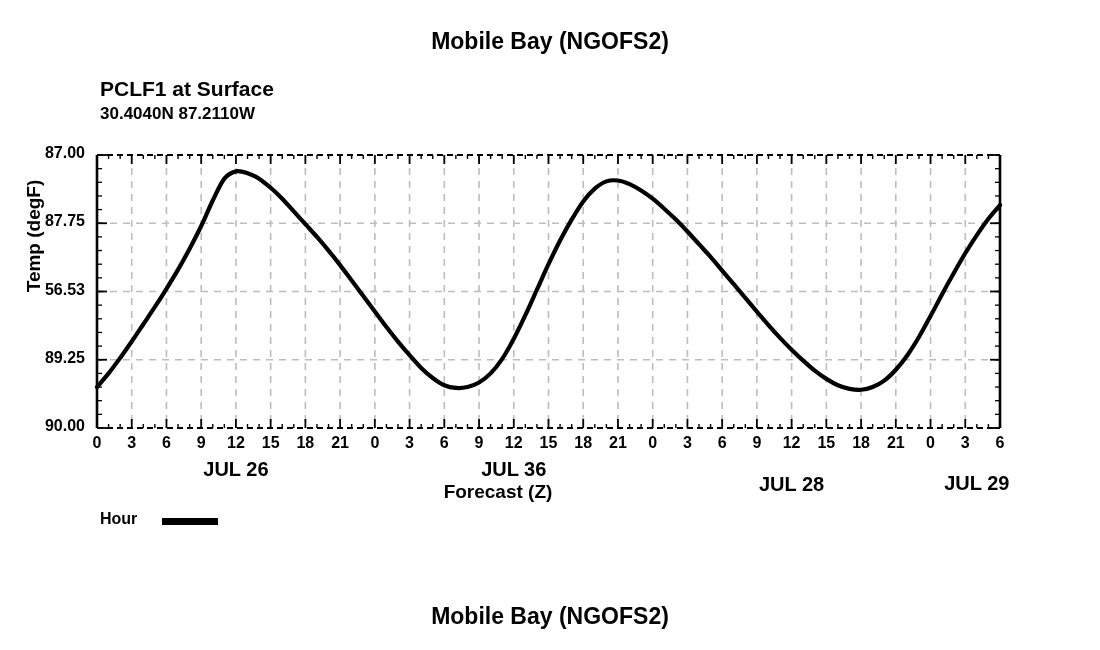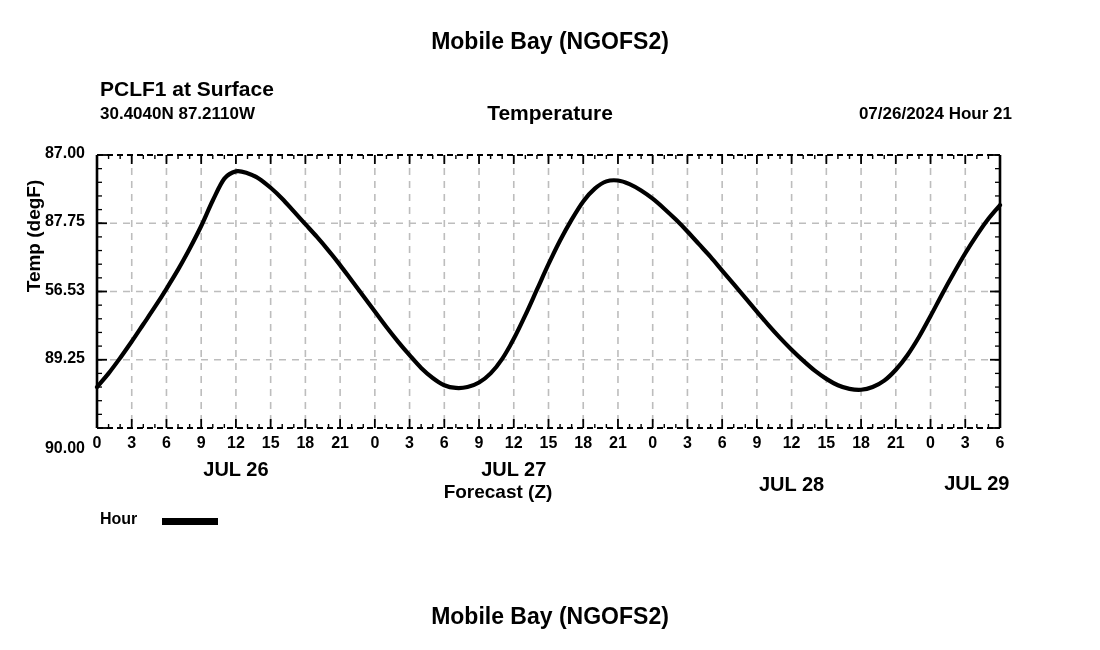--- a/index.html
+++ b/index.html
@@ -52,22 +52,20 @@
 </style>
 </head>
 <body>
 
 <div id="stage">
 
   <div class="abs title-main">Mobile Bay (NGOFS2)</div>
 
   <div class="abs hdr-left1">PCLF1 at Surface</div>
   <div class="abs hdr-left2">30.4040N  87.2110W</div>
-  <div class="abs hdr-center">Temperature</div>
-  <div class="abs hdr-right">07/26/2024 Hour 21</div>
 
   <div class="abs" id="plotwrap">
     <svg id="plot" width="1100" height="650" viewBox="0 0 1100 650">
       <g id="gridlines">
           <line x1="131.73076923076923" y1="155" x2="131.73076923076923" y2="428" stroke="#bdbdbd" stroke-width="1.6" stroke-dasharray="7 6"></line>
           <line x1="166.46153846153845" y1="155" x2="166.46153846153845" y2="428" stroke="#bdbdbd" stroke-width="1.6" stroke-dasharray="7 6"></line>
           <line x1="201.19230769230768" y1="155" x2="201.19230769230768" y2="428" stroke="#bdbdbd" stroke-width="1.6" stroke-dasharray="7 6"></line>
           <line x1="235.92307692307693" y1="155" x2="235.92307692307693" y2="428" stroke="#bdbdbd" stroke-width="1.6" stroke-dasharray="7 6"></line>
           <line x1="270.6538461538462" y1="155" x2="270.6538461538462" y2="428" stroke="#bdbdbd" stroke-width="1.6" stroke-dasharray="7 6"></line>
           <line x1="305.38461538461536" y1="155" x2="305.38461538461536" y2="428" stroke="#bdbdbd" stroke-width="1.6" stroke-dasharray="7 6"></line>
@@ -311,21 +309,21 @@
           <line x1="1000" y1="155" x2="1000" y2="428" stroke="#000" stroke-width="2.6"></line>
           <line x1="97" y1="155" x2="1000" y2="155" stroke="#000" stroke-width="2.2" stroke-dasharray="6 4"></line>
           <line x1="97" y1="428" x2="1000" y2="428" stroke="#000" stroke-width="2.2" stroke-dasharray="6 4"></line>
         </g>
       <path id="dataline" fill="none" stroke="#000000" stroke-width="4.2" stroke-linejoin="round" stroke-linecap="round" d="M 97.00 387.05 C 98.93 384.77, 104.72 378.25, 108.58 373.40 C 112.44 368.55, 116.29 363.24, 120.15 357.93 C 124.01 352.62, 127.87 347.16, 131.73 341.55 C 135.59 335.94, 139.45 330.02, 143.31 324.26 C 147.17 318.50, 151.03 312.89, 154.88 306.97 C 158.74 301.06, 162.60 294.99, 166.46 288.77 C 170.32 282.55, 174.18 276.33, 178.04 269.66 C 181.90 262.99, 185.76 256.01, 189.62 248.73 C 193.47 241.45, 197.33 234.02, 201.19 225.98 C 205.05 217.94, 208.91 208.39, 212.77 200.50 C 216.63 192.61, 220.49 183.51, 224.35 178.66 C 228.21 173.81, 232.06 172.29, 235.92 171.38 C 239.78 170.47, 243.64 171.99, 247.50 173.20 C 251.36 174.41, 255.22 176.23, 259.08 178.66 C 262.94 181.09, 266.79 184.42, 270.65 187.76 C 274.51 191.10, 278.37 194.74, 282.23 198.68 C 286.09 202.62, 289.95 207.17, 293.81 211.42 C 297.67 215.67, 301.53 219.91, 305.38 224.16 C 309.24 228.41, 313.10 232.50, 316.96 236.90 C 320.82 241.30, 324.68 245.85, 328.54 250.55 C 332.40 255.25, 336.26 260.10, 340.12 265.11 C 343.97 270.11, 347.83 275.42, 351.69 280.58 C 355.55 285.74, 359.41 290.89, 363.27 296.05 C 367.13 301.21, 370.99 306.36, 374.85 311.52 C 378.71 316.68, 382.56 321.99, 386.42 326.99 C 390.28 332.00, 394.14 336.85, 398.00 341.55 C 401.86 346.25, 405.72 350.80, 409.58 355.20 C 413.44 359.60, 417.29 364.15, 421.15 367.94 C 425.01 371.73, 428.87 375.07, 432.73 377.95 C 436.59 380.83, 440.45 383.56, 444.31 385.23 C 448.17 386.90, 452.03 387.66, 455.88 387.96 C 459.74 388.26, 463.60 387.96, 467.46 387.05 C 471.32 386.14, 475.18 384.77, 479.04 382.50 C 482.90 380.23, 486.76 377.34, 490.62 373.40 C 494.47 369.46, 498.33 364.60, 502.19 358.84 C 506.05 353.08, 509.91 346.10, 513.77 338.82 C 517.63 331.54, 521.49 323.35, 525.35 315.16 C 529.21 306.97, 533.06 298.17, 536.92 289.68 C 540.78 281.19, 544.64 272.39, 548.50 264.20 C 552.36 256.01, 556.22 247.97, 560.08 240.54 C 563.94 233.11, 567.79 226.13, 571.65 219.61 C 575.51 213.09, 579.37 206.57, 583.23 201.41 C 587.09 196.25, 590.95 192.01, 594.81 188.67 C 598.67 185.33, 602.53 182.76, 606.38 181.39 C 610.24 180.03, 614.10 180.03, 617.96 180.48 C 621.82 180.93, 625.68 182.45, 629.54 184.12 C 633.40 185.79, 637.26 188.06, 641.12 190.49 C 644.97 192.92, 648.83 195.65, 652.69 198.68 C 656.55 201.71, 660.41 205.20, 664.27 208.69 C 668.13 212.18, 671.99 215.82, 675.85 219.61 C 679.71 223.40, 683.56 227.35, 687.42 231.44 C 691.28 235.54, 695.14 239.93, 699.00 244.18 C 702.86 248.43, 706.72 252.52, 710.58 256.92 C 714.44 261.32, 718.29 266.02, 722.15 270.57 C 726.01 275.12, 729.87 279.67, 733.73 284.22 C 737.59 288.77, 741.45 293.32, 745.31 297.87 C 749.17 302.42, 753.03 306.97, 756.88 311.52 C 760.74 316.07, 764.60 320.77, 768.46 325.17 C 772.32 329.57, 776.18 333.82, 780.04 337.91 C 783.90 342.01, 787.76 345.95, 791.62 349.74 C 795.47 353.53, 799.33 357.17, 803.19 360.66 C 807.05 364.15, 810.91 367.64, 814.77 370.67 C 818.63 373.70, 822.49 376.43, 826.35 378.86 C 830.21 381.29, 834.06 383.56, 837.92 385.23 C 841.78 386.90, 845.64 388.11, 849.50 388.87 C 853.36 389.63, 857.22 390.08, 861.08 389.78 C 864.94 389.48, 868.79 388.57, 872.65 387.05 C 876.51 385.53, 880.37 383.56, 884.23 380.68 C 888.09 377.80, 891.95 374.01, 895.81 369.76 C 899.67 365.51, 903.53 360.66, 907.38 355.20 C 911.24 349.74, 915.10 343.52, 918.96 337.00 C 922.82 330.48, 926.68 323.20, 930.54 316.07 C 934.40 308.94, 938.26 301.36, 942.12 294.23 C 945.97 287.10, 949.83 280.12, 953.69 273.30 C 957.55 266.47, 961.41 259.65, 965.27 253.28 C 969.13 246.91, 972.99 240.84, 976.85 235.08 C 980.71 229.32, 984.56 223.71, 988.42 218.70 C 992.28 213.70, 998.07 207.32, 1000.00 205.05"></path>
     </svg>
   </div>
 
   <div class="abs ylabel">Temp (degF)</div>
   <div id="yticklabels">
-      <div class="abs ytick" style="left: 13px; top: 439px; text-align: right;">90.00</div>
+      <div class="abs ytick" style="left: 13px; top: 417px; text-align: right;">90.00</div>
       <div class="abs ytick" style="left: 13px; top: 348.75px;">89.25</div>
       <div class="abs ytick" style="left: 13px; top: 280.5px;">56.53</div>
       <div class="abs ytick" style="left: 13px; top: 212.25px;">87.75</div>
       <div class="abs ytick" style="left: 13px; top: 144px;">87.00</div>
     </div>
   <div id="xticklabels">
       <div class="abs xtick" style="left: 82px; top: 434px;">0</div>
       <div class="abs xtick" style="left: 116.731px; top: 434px;">3</div>
       <div class="abs xtick" style="left: 151.462px; top: 434px;">6</div>
       <div class="abs xtick" style="left: 186.192px; top: 434px;">9</div>
@@ -348,21 +346,21 @@
       <div class="abs xtick" style="left: 776.615px; top: 434px;">12</div>
       <div class="abs xtick" style="left: 811.346px; top: 434px;">15</div>
       <div class="abs xtick" style="left: 846.077px; top: 434px;">18</div>
       <div class="abs xtick" style="left: 880.808px; top: 434px;">21</div>
       <div class="abs xtick" style="left: 915.538px; top: 434px;">0</div>
       <div class="abs xtick" style="left: 950.269px; top: 434px;">3</div>
       <div class="abs xtick" style="left: 985px; top: 434px;">6</div>
     </div>
   <div id="daylabels">
       <div class="abs daylab" style="left: 165.923px;">JUL 26</div>
-      <div class="abs daylab" style="left: 443.769px;">JUL 27</div>
+      <div class="abs daylab" style="left: 443.769px;">JUL 36</div>
       <div class="abs daylab" style="left: 721.615px; margin-top: 15px;">JUL 28</div>
       <div class="abs daylab" style="left: 906.846px; margin-top: 14px;">JUL 29</div>
     </div>
 
   <div class="abs xaxis-title">Forecast (Z)</div>
 
   <div class="abs legend-label">Hour</div>
   <div class="abs legend-swatch"></div>
 
   <div class="abs title-bottom">Mobile Bay (NGOFS2)</div>

